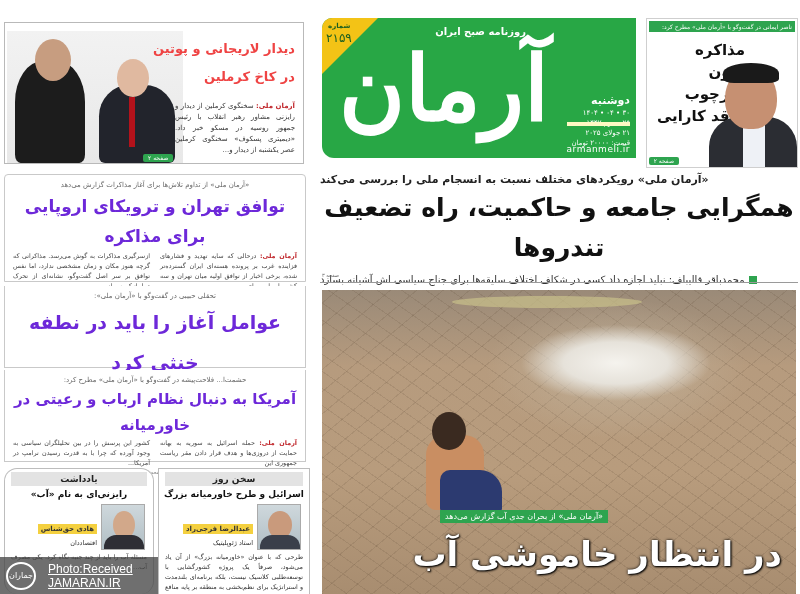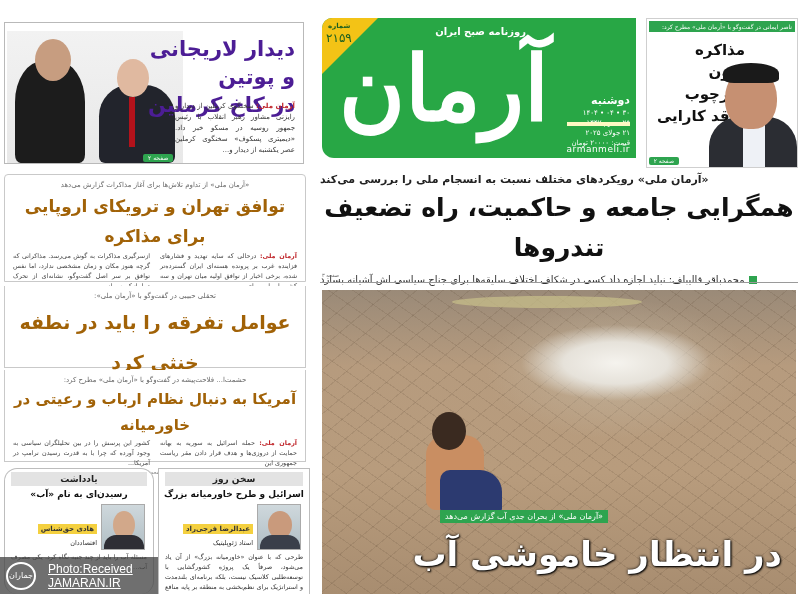--- a/index.html
+++ b/index.html
@@ -14,21 +14,21 @@
     border: 1px solid #b9b9b9; background: #fff; overflow: hidden;
   }
   #lead-left .photo-area {
     position: absolute; left: 2px; top: 8px; width: 176px; height: 132px;
     background: linear-gradient(180deg, #f2f2f2 0%, #e8e8e8 100%);
   }
   .person { position: absolute; border-radius: 40% 40% 8% 8%; }
   .head { position: absolute; border-radius: 50%; background: #d8b59a; }
   #lead-left h2 {
     position: absolute; right: 8px; top: 12px; width: 150px;
-    font-size: 21px; font-weight: bold; line-height: 28px; text-align: right; color: #4c1d95;
+    font-size: 13px; font-weight: bold; line-height: 28px; text-align: right; color: #ef4444;
   }
   #lead-left .lead-text {
     position: absolute; right: 8px; top: 78px; width: 120px;
     font-size: 7px; line-height: 11px; color: #333; text-align: justify;
   }
   .brand-red { color: #c0262b; font-weight: bold; }
   .page-tag {
     display: inline-block; background: #2ea44f; color: #fff; font-size: 6px; padding: 0 5px; border-radius: 2px; line-height: 8px;
   }
 
@@ -103,21 +103,21 @@
     font-size: 8px; line-height: 13px; padding: 0 5px;
   }
   #drought h2 {
     position: absolute; right: 14px; top: 240px; font-size: 34px; font-weight: bold; color: #fff;
     line-height: 48px; text-shadow: 0 0 3px #000, 1px 1px 2px #000;
   }
 
   
   .story-box { position: absolute; left: 4px; width: 302px; border: 1px solid #c9c9c9; background: #fff; border-top: none; }
   .story-box .kicker { text-align: center; font-size: 7px; color: #666; line-height: 12px; margin-top: 4px; }
-  .story-box h3 { text-align: center; font-weight: bold; color: #a16207; }
+  .story-box h3 { text-align: center; font-weight: bold; color: #6d28d9; }
   .story-box .cols { display: flex; flex-direction: row; gap: 10px; padding: 0 8px; }
   .story-box .col { flex: 1; font-size: 6.4px; line-height: 10px; color: #444; text-align: justify; }
   .story-box .pg { text-align: center; font-size: 5px; color: #777; line-height: 8px; }
 
   #story1 { top: 174px; height: 108px; border-top: 1px solid #c9c9c9; border-radius: 4px 4px 0 0; }
   #story1 h3 { font-size: 17px; line-height: 30px; }
   #story2 { top: 286px; height: 82px; }
   #story2 h3 { font-size: 19px; line-height: 40px; }
   #story3 { top: 370px; height: 92px; }
   #story3 h3 { font-size: 15px; line-height: 26px; }
@@ -219,21 +219,21 @@
   <h3>توافق تهران و ترویکای اروپایی برای مذاکره</h3>
   <div class="cols">
     <p class="col"><span class="brand-red">آرمان ملی:</span><span> درحالی که سایه تهدید و فشارهای فزاینده غرب بر پرونده هسته‌ای ایران گسترده‌تر شده، برخی اخبار از توافق اولیه میان تهران و سه کشور اروپایی برای</span></p>
     <p class="col">ازسرگیری مذاکرات به گوش می‌رسد. مذاکراتی که گرچه هنوز مکان و زمان مشخصی ندارد، اما نفس توافق بر سر اصل گفت‌وگو، نشانه‌ای از تحرک دیپلماتیک پس از...</p>
   </div>
   <div class="pg">صفحه ۲</div>
 </div>
 
 <div id="story2" class="story-box">
   <div class="kicker">تحقلی حبیبی در گفت‌وگو با «آرمان ملی»:</div>
-  <h3>عوامل تفرقه را باید در نطفه خنثی کرد</h3>
+  <h3>عوامل آغاز را باید در نطفه خنثی کرد</h3>
   <div class="pg">صفحه ۳</div>
 </div>
 
 <div id="story3" class="story-box">
   <div class="kicker">حشمت‌ا... فلاحت‌پیشه در گفت‌وگو با «آرمان ملی» مطرح کرد:</div>
   <h3>آمریکا به دنبال نظام ارباب و رعیتی در خاورمیانه</h3>
   <div class="cols">
     <p class="col"><span class="brand-red">آرمان ملی:</span><span> حمله اسرائیل به سوریه به بهانه حمایت از دروزی‌ها و هدف قرار دادن مقر ریاست جمهوری این</span></p>
     <p class="col">کشور این پرسش را در بین تحلیلگران سیاسی به وجود آورده که چرا با به قدرت رسیدن ترامپ در آمریکا...</p>
   </div>
@@ -249,21 +249,21 @@
       <div style="position:absolute;left:2px;top:30px;width:40px;height:20px;background:#3a3f4a;border-radius:12px 12px 0 0;"></div>
     </div>
     <span class="author-name">عبدالرضا فرجی‌راد</span>
     <span class="author-role">استاد ژئوپلیتیک</span>
   </div>
   <p class="body">طرحی که با عنوان «خاورمیانه بزرگ» از آن یاد می‌شود، صرفاً یک پروژه کشورگشایی با توسعه‌طلبی کلاسیک نیست، بلکه برنامه‌ای بلندمدت و استراتژیک برای نظم‌بخشی به منطقه بر پایه منافع ایالات...</p>
 </div>
 
 <div id="col-left" class="column-box">
   <div class="label">یادداشت</div>
-  <h4>رسیدن‌ای به نام «آب»</h4>
+  <h4>رایزنی‌ای به نام «آب»</h4>
   <div class="author-row">
     <div class="author-photo">
       <div style="position:absolute;left:11px;top:6px;width:22px;height:28px;background:#d2a88a;border-radius:50%;"></div>
       <div style="position:absolute;left:2px;top:30px;width:40px;height:20px;background:#2e2e35;border-radius:12px 12px 0 0;"></div>
     </div>
     <span class="author-name">هادی حق‌شناس</span>
     <span class="author-role">اقتصاددان</span>
   </div>
   <p class="body">مسئله آب را باید از چند جنبه نگاه کرد. یکی مصرف آب...</p>
 </div>

